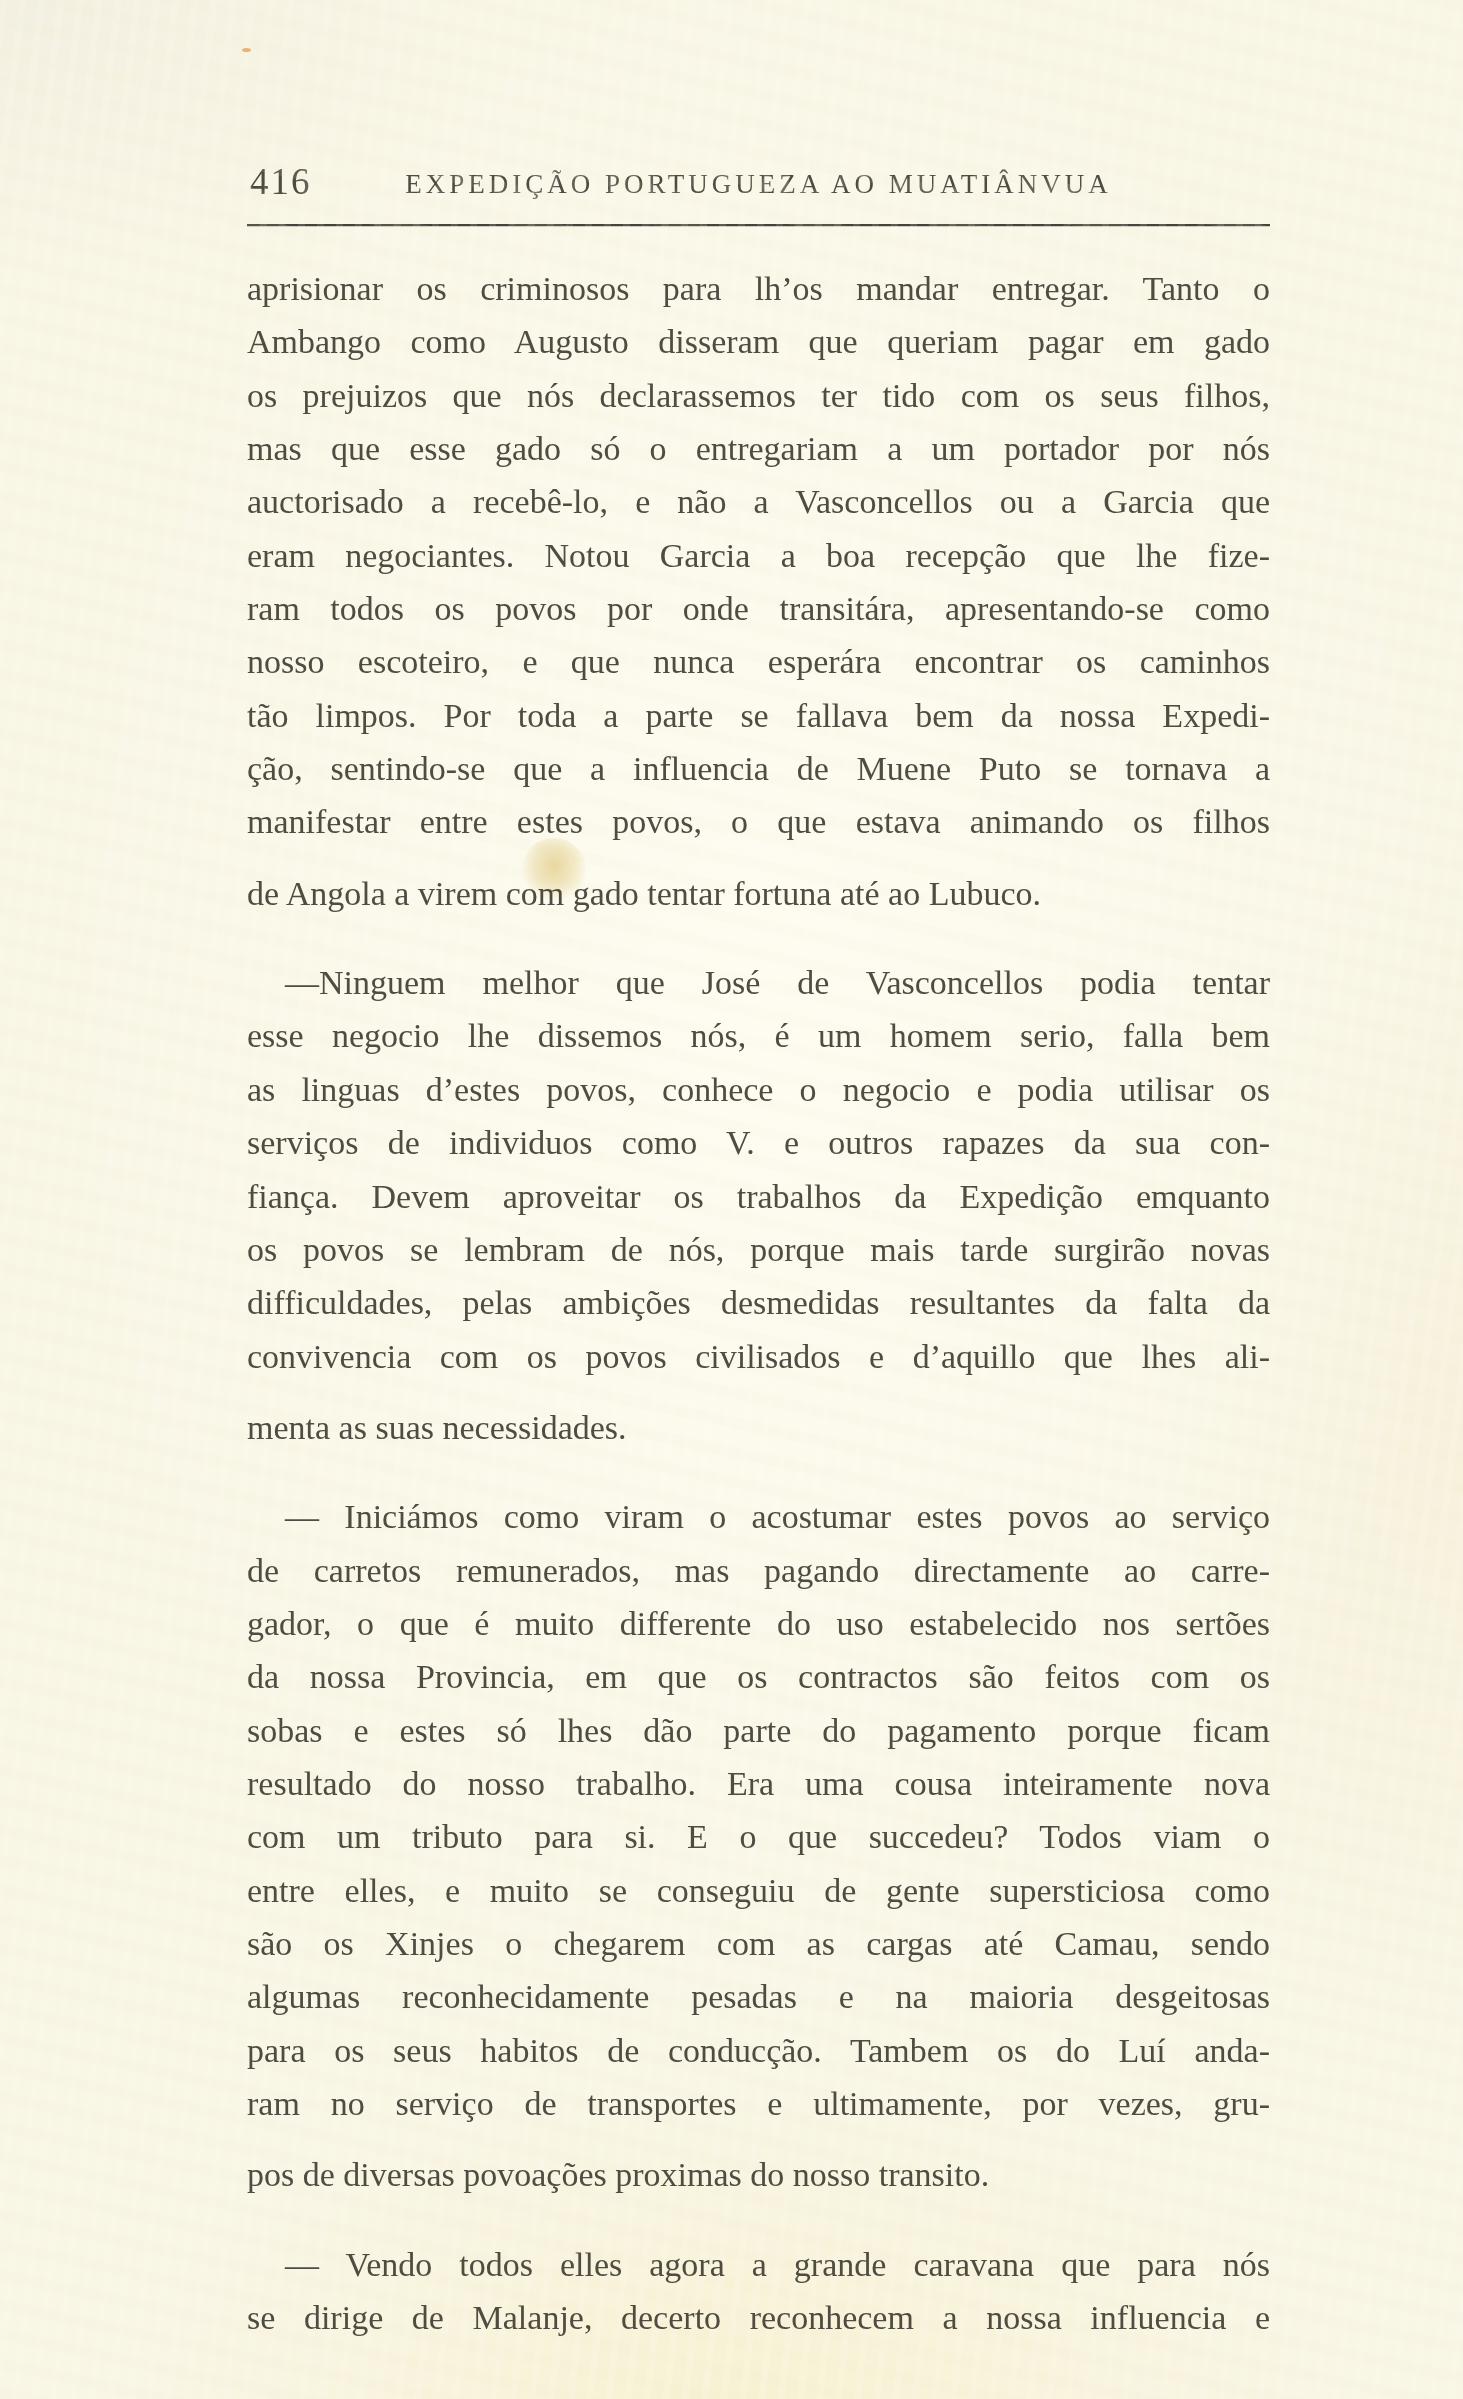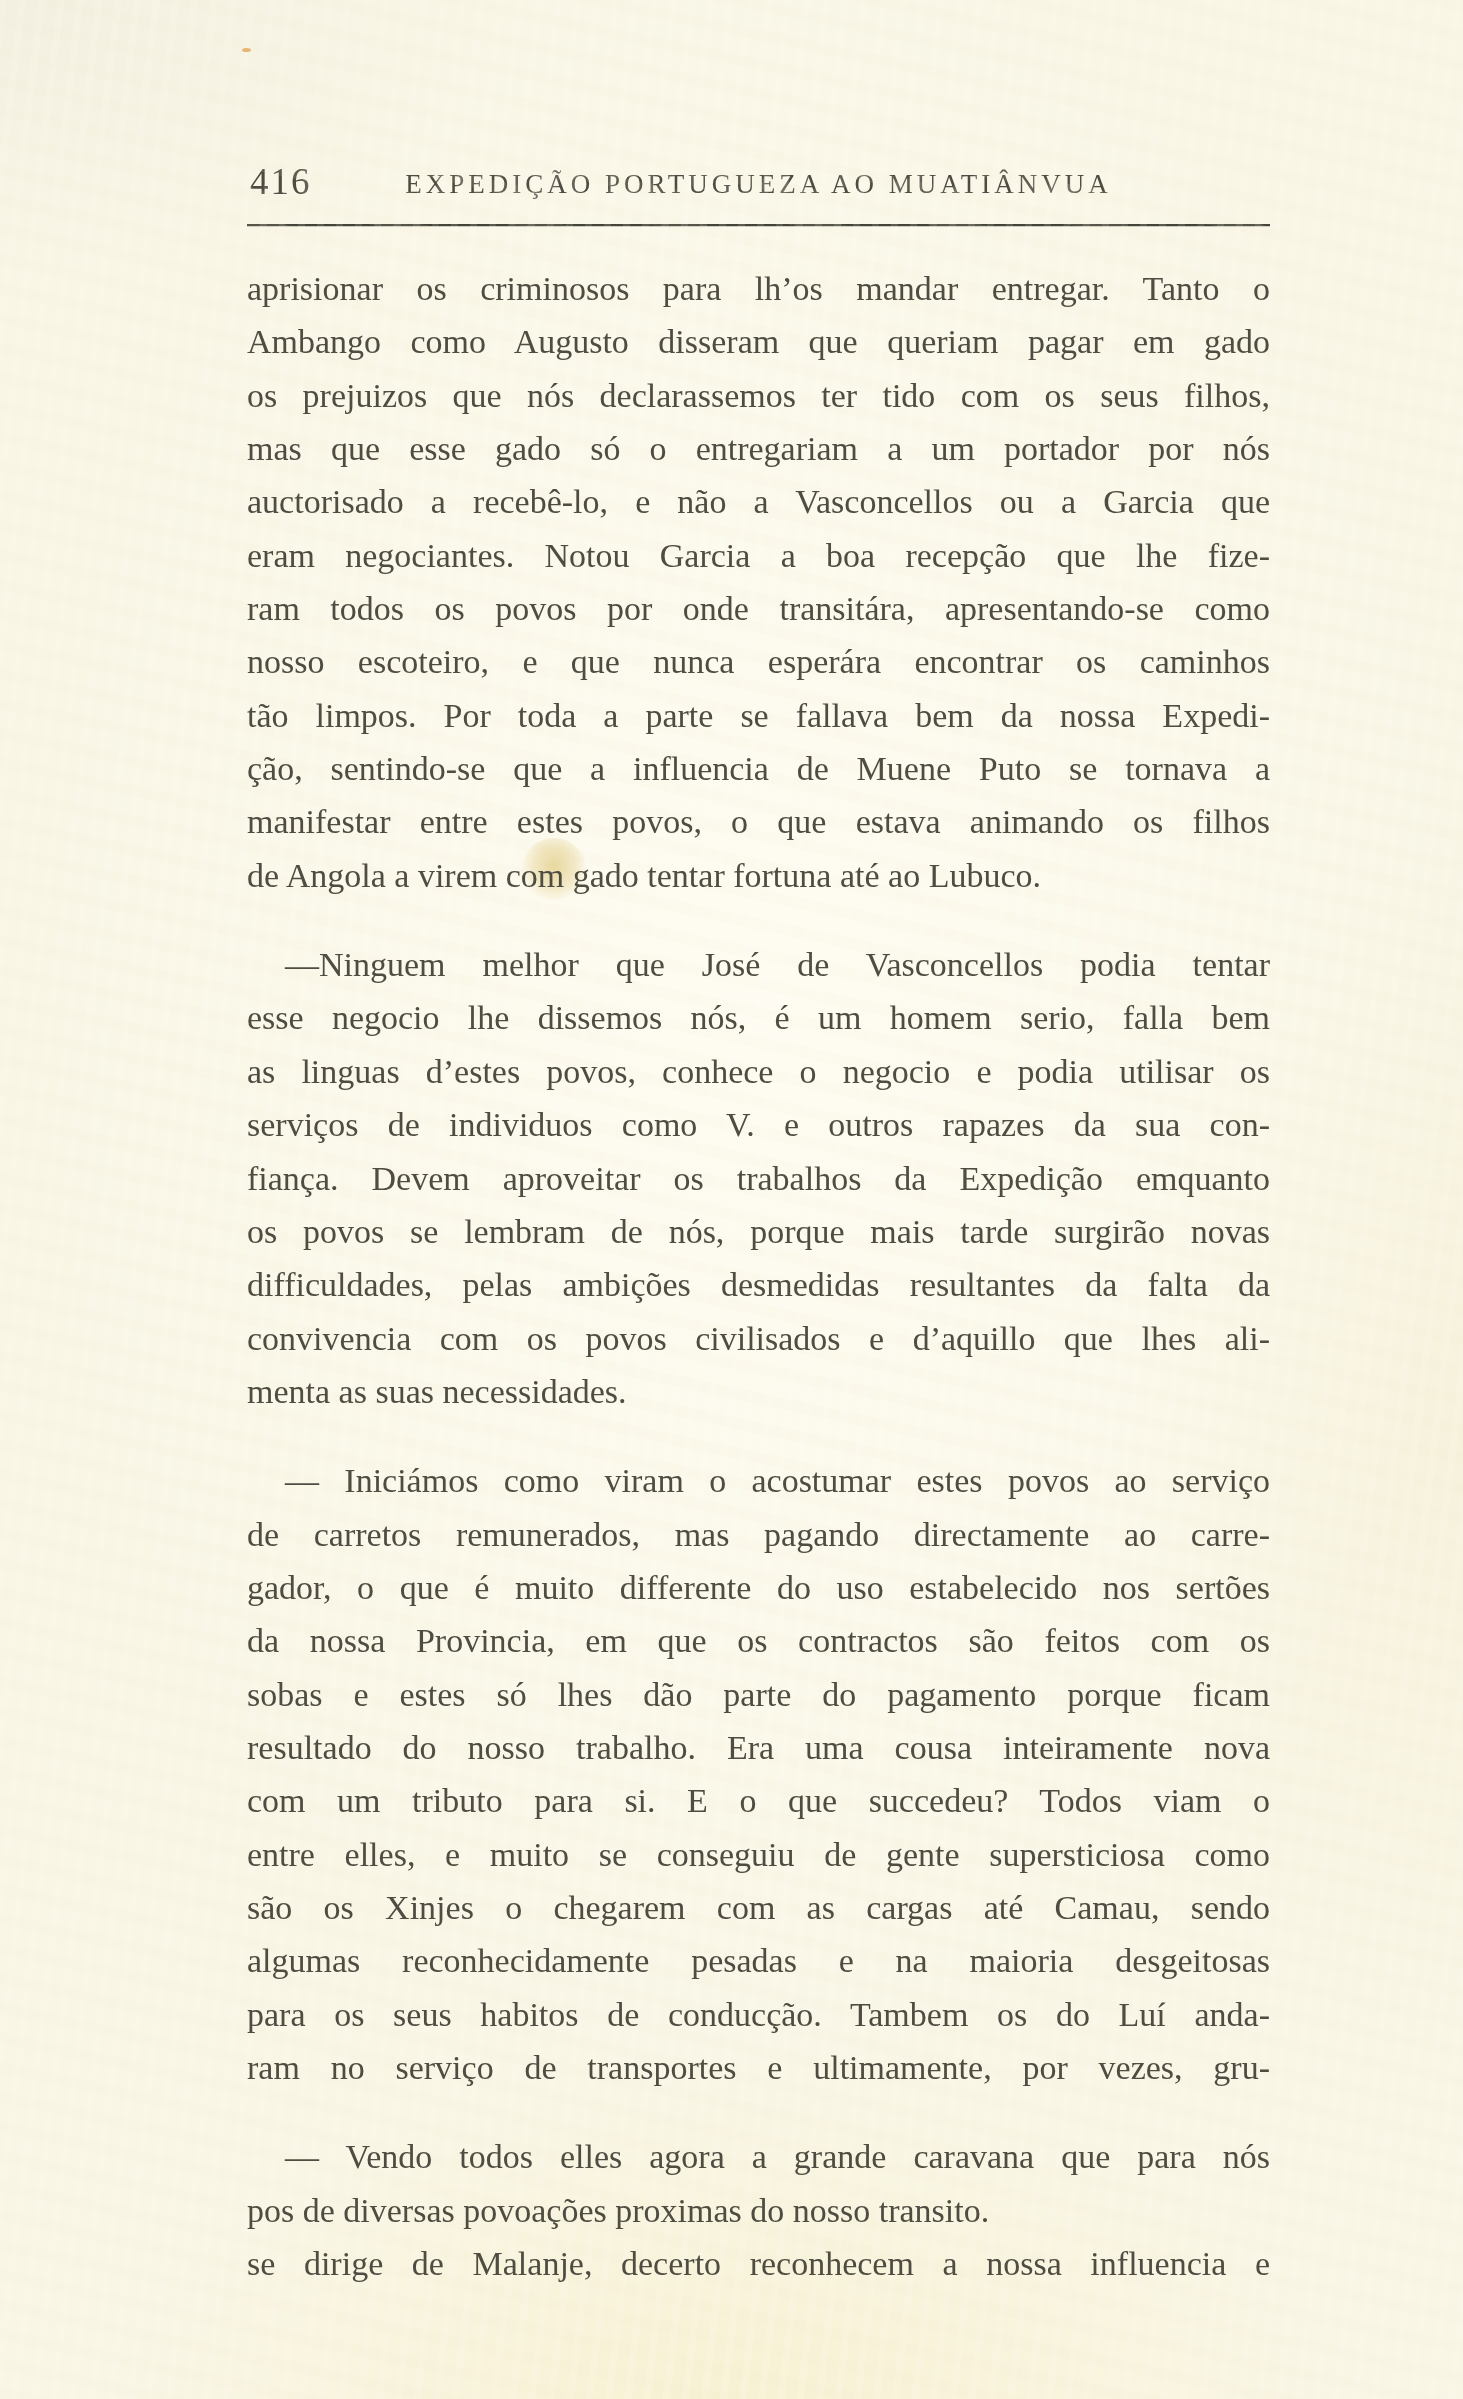--- a/index.html
+++ b/index.html
@@ -74,20 +74,21 @@
   .line {
     height: 53.35px;
     line-height: 53.35px;
     text-align: justify;
     text-align-last: justify;
     overflow: visible;
     white-space: normal;
   }
   .line.last {
     text-align-last: left;
+    margin-top: 18px;
   }
   .line.indent {
     padding-left: 38px;
     box-sizing: border-box;
     margin-top: 36px;
   }
   .stain {
     position: absolute;
     left: 522px;
     top: 838px;
@@ -149,18 +150,18 @@
       <div class="line">gador, o que é muito differente do uso estabelecido nos sertões</div>
       <div class="line">da nossa Provincia, em que os contractos são feitos com os</div>
       <div class="line">sobas e estes só lhes dão parte do pagamento porque ficam</div>
       <div class="line">resultado do nosso trabalho. Era uma cousa inteiramente nova</div>
       <div class="line">com um tributo para si. E o que succedeu? Todos viam o</div>
       <div class="line">entre elles, e muito se conseguiu de gente supersticiosa como</div>
       <div class="line">são os Xinjes o chegarem com as cargas até Camau, sendo</div>
       <div class="line">algumas reconhecidamente pesadas e na maioria desgeitosas</div>
       <div class="line">para os seus habitos de conducção. Tambem os do Luí anda-</div>
       <div class="line">ram no serviço de transportes e ultimamente, por vezes, gru-</div>
+      <div class="line last">pos de diversas povoações proximas do nosso transito.</div>
       <div class="line indent">— Vendo todos elles agora a grande caravana que para nós</div>
-      <div class="line last">pos de diversas povoações proximas do nosso transito.</div>
       <div class="line">se dirige de Malanje, decerto reconhecem a nossa influencia e</div>
     </div>
 
 </div>
 
 </body></html>

